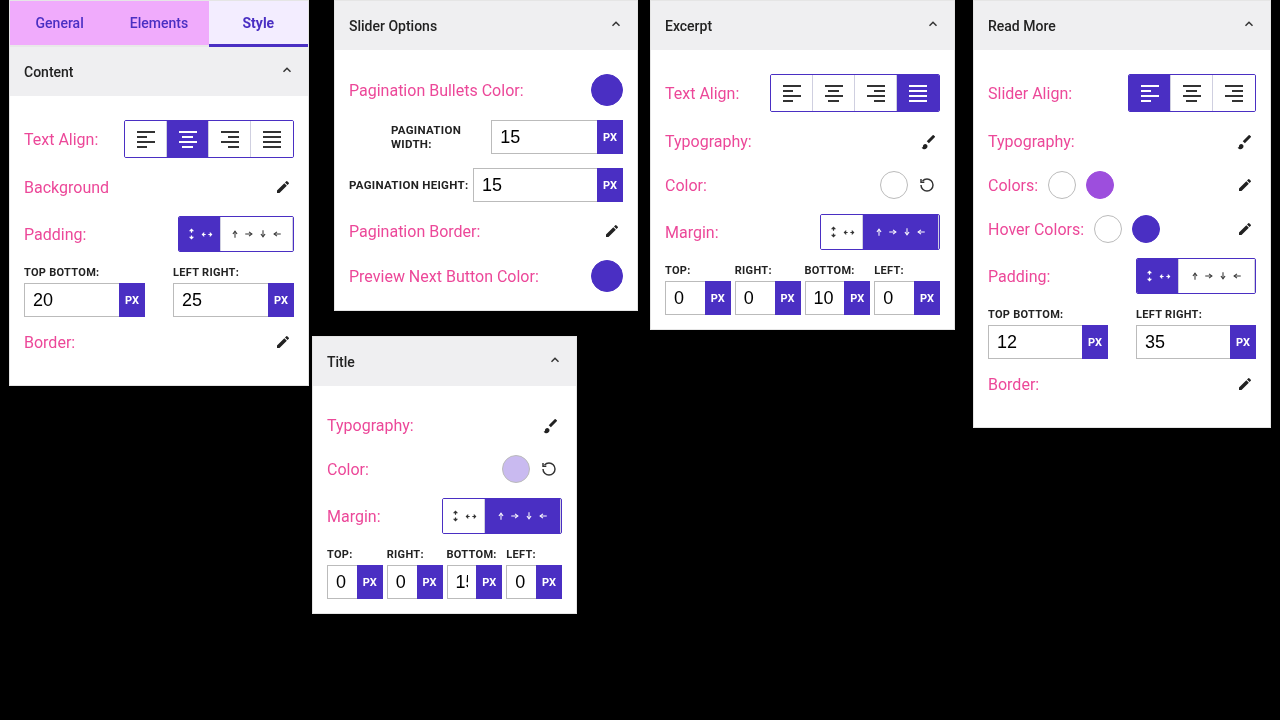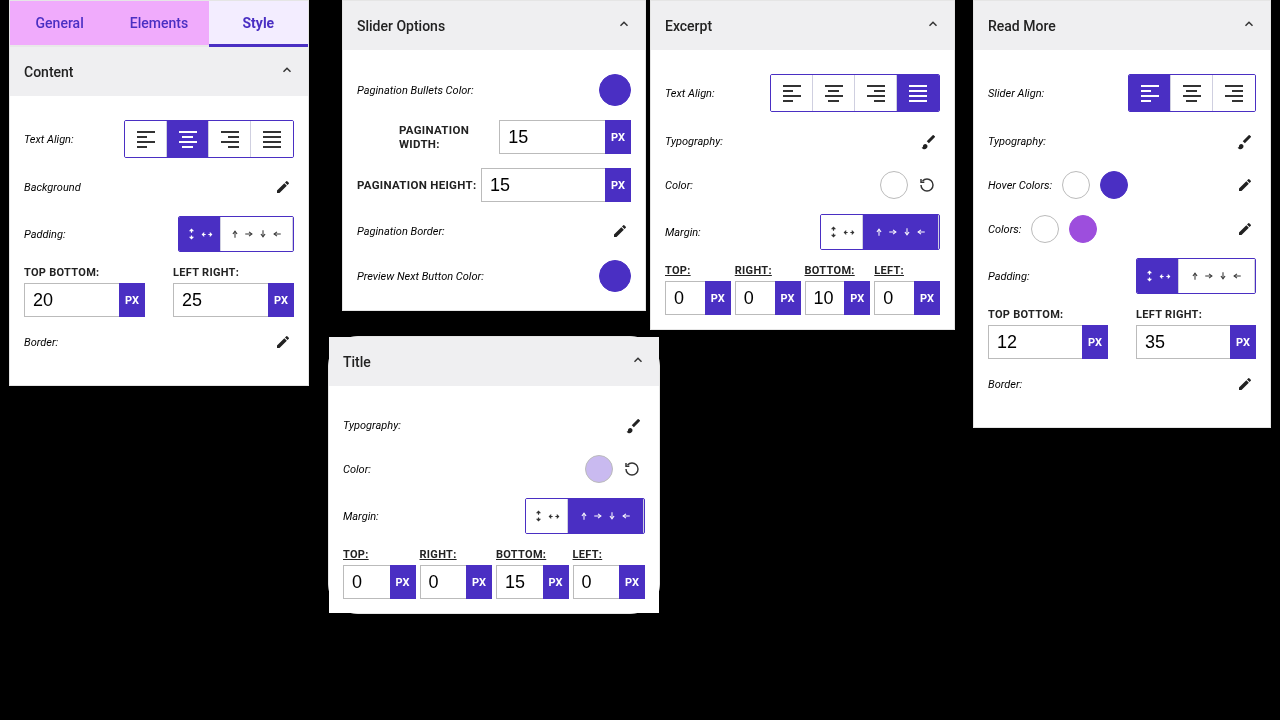--- a/index.html
+++ b/index.html
@@ -59,23 +59,22 @@
     background: #fff;
   }
   .row {
     display: flex;
     align-items: center;
     justify-content: space-between;
     margin: 10px 0 14px 0;
     min-height: 30px;
   }
   .row-label {
-    font-size: 11px;
-    color: #000000;
-    font-style: italic;
+    font-size: 16px;
+    color: #ec4899;
   }
   
   .btn-group {
     display: flex;
     border: 1px solid #4a2fc3;
     border-radius: 2px;
     overflow: hidden;
   }
   .btn-group .seg {
     width: 42px;
@@ -166,21 +165,21 @@
   }
   .reset-btn {
     width:26px;height:28px;display:flex;align-items:center;justify-content:center;cursor:pointer;
   }
   .two-col { display:flex; gap:28px; }
   .two-col > div { flex:1; }
   .four-col { display:flex; gap:4px; }
   .four-col > .input-px { flex:1; }
   .four-col .input-px input { min-width: 0; }
   .four-labels { display:flex; gap:4px; }
-  .four-labels > div { flex:1;text-decoration:underline; }
+  .four-labels > div { flex:1; }
   .swatch-row { display:flex; align-items:center; gap:6px; }
 </style>
 </head>
 <body>
 
 <div class="panel" style="left:9px; top:0; width:300px;">
   <div class="tabs">
     <div class="tab">General</div>
     <div class="tab">Elements</div>
     <div class="tab active">Style</div>
@@ -294,21 +293,21 @@
       <span class="row-label">Border:</span>
       <span class="icon-btn">
         <svg width="16" height="16" viewBox="0 0 24 24" fill="currentColor">
             <path d="M3 17.25V21h3.75l11-11-3.75-3.75-11 11zM20.7 7.05a1 1 0 000-1.4l-2.35-2.35a1 1 0 00-1.4 0L15 5.25 18.75 9l1.95-1.95z"></path>
           </svg>
       </span>
     </div>
   </div>
 </div>
 
-<div class="panel" style="left:342px; top:0; width:304px;">
+<div class="panel" style="left:334px; top:0; width:304px;">
   <div class="section-header">
     <span>Slider Options</span>
     <span class="chev">
       <svg width="14" height="14" viewBox="0 0 24 24" fill="none" stroke="currentColor" stroke-width="2.5">
           <polyline points="6 15 12 9 18 15"></polyline>
         </svg>
     </span>
   </div>
   <div class="section-body">
     <div class="row">
@@ -337,21 +336,21 @@
           </svg>
       </span>
     </div>
     <div class="row" style="margin-bottom:4px;">
       <span class="row-label">Preview Next Button Color:</span>
       <div class="swatch lg" style="background:#4a2fc3;border-color:#4a2fc3"></div>
     </div>
   </div>
 </div>
 
-<div class="panel" style="left:328px; top:336px; width:332px;border-radius:30px;">
+<div class="panel" style="left:312px; top:336px; width:265px;">
   <div class="section-header">
     <span>Title</span>
     <span class="chev">
       <svg width="14" height="14" viewBox="0 0 24 24" fill="none" stroke="currentColor" stroke-width="2.5">
           <polyline points="6 15 12 9 18 15"></polyline>
         </svg>
     </span>
   </div>
   <div class="section-body">
     <div class="row">
@@ -611,35 +610,35 @@
     <div class="row">
       <span class="row-label">Typography:</span>
       <span class="icon-btn">
         <svg width="18" height="18" viewBox="0 0 24 24" fill="currentColor">
             <path d="M7 16c-1.66 0-3 1.34-3 3 0 1.3-1.16 2-2 2 .92 1.22 2.5 2 4 2 2.21 0 4-1.79 4-4 0-1.66-1.34-3-3-3zm13.71-9.29l-2.42-2.42a1 1 0 00-1.41 0L9 12.17 11.83 15l7.88-7.88a1 1 0 000-1.41z"></path>
           </svg>
       </span>
     </div>
     <div class="row">
       <div style="display:flex;align-items:center;gap:10px;">
+        <span class="row-label">Colors:</span>
+        <div class="swatch" style="background:#ffffff"></div>
+        <div class="swatch" style="background:#9d4edd;border-color:#9d4edd"></div>
+      </div>
+      <span class="icon-btn">
+        <svg width="16" height="16" viewBox="0 0 24 24" fill="currentColor">
+            <path d="M3 17.25V21h3.75l11-11-3.75-3.75-11 11zM20.7 7.05a1 1 0 000-1.4l-2.35-2.35a1 1 0 00-1.4 0L15 5.25 18.75 9l1.95-1.95z"></path>
+          </svg>
+      </span>
+    </div>
+    <div class="row">
+      <div style="display:flex;align-items:center;gap:10px;">
         <span class="row-label">Hover Colors:</span>
         <div class="swatch" style="background:#ffffff"></div>
         <div class="swatch" style="background:#4a2fc3;border-color:#4a2fc3"></div>
-      </div>
-      <span class="icon-btn">
-        <svg width="16" height="16" viewBox="0 0 24 24" fill="currentColor">
-            <path d="M3 17.25V21h3.75l11-11-3.75-3.75-11 11zM20.7 7.05a1 1 0 000-1.4l-2.35-2.35a1 1 0 00-1.4 0L15 5.25 18.75 9l1.95-1.95z"></path>
-          </svg>
-      </span>
-    </div>
-    <div class="row">
-      <div style="display:flex;align-items:center;gap:10px;">
-        <span class="row-label">Colors:</span>
-        <div class="swatch" style="background:#ffffff"></div>
-        <div class="swatch" style="background:#9d4edd;border-color:#9d4edd"></div>
       </div>
       <span class="icon-btn">
         <svg width="16" height="16" viewBox="0 0 24 24" fill="currentColor">
             <path d="M3 17.25V21h3.75l11-11-3.75-3.75-11 11zM20.7 7.05a1 1 0 000-1.4l-2.35-2.35a1 1 0 00-1.4 0L15 5.25 18.75 9l1.95-1.95z"></path>
           </svg>
       </span>
     </div>
     <div class="row">
       <span class="row-label">Padding:</span>
       <div class="link-group">

